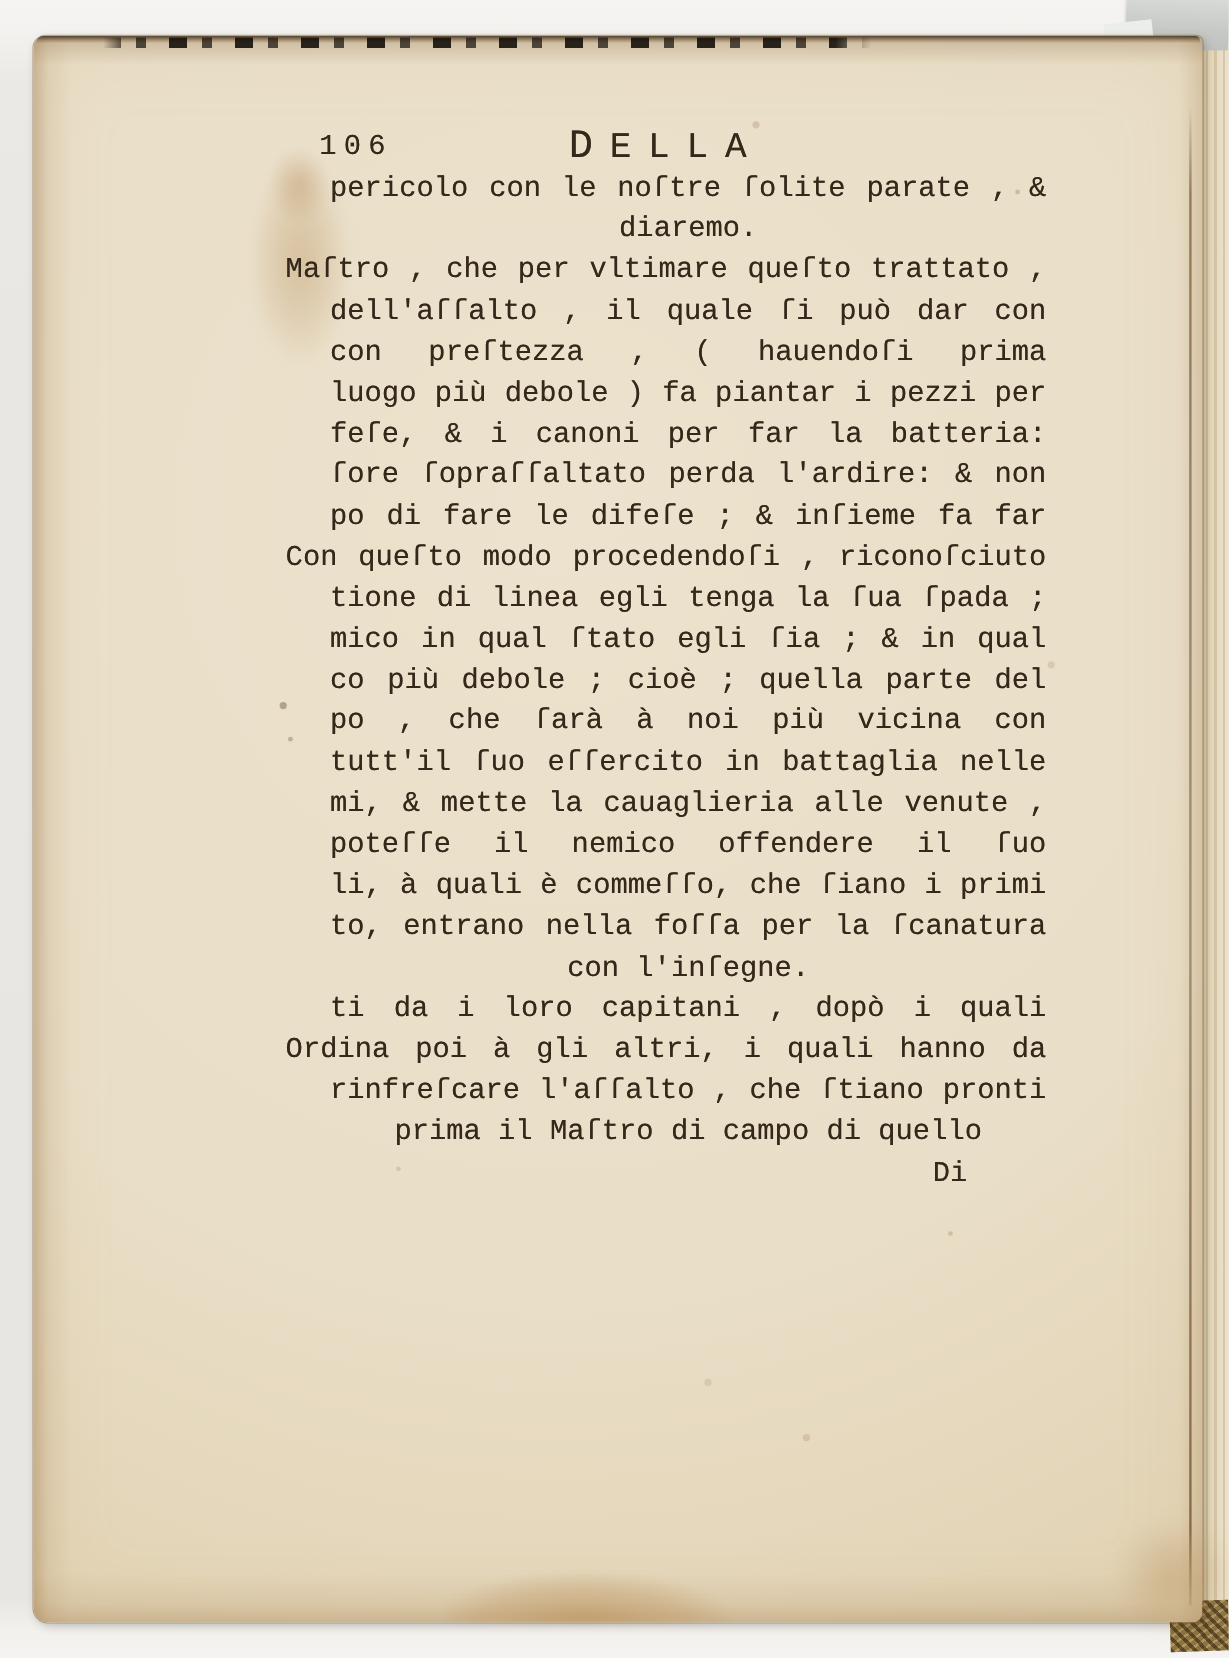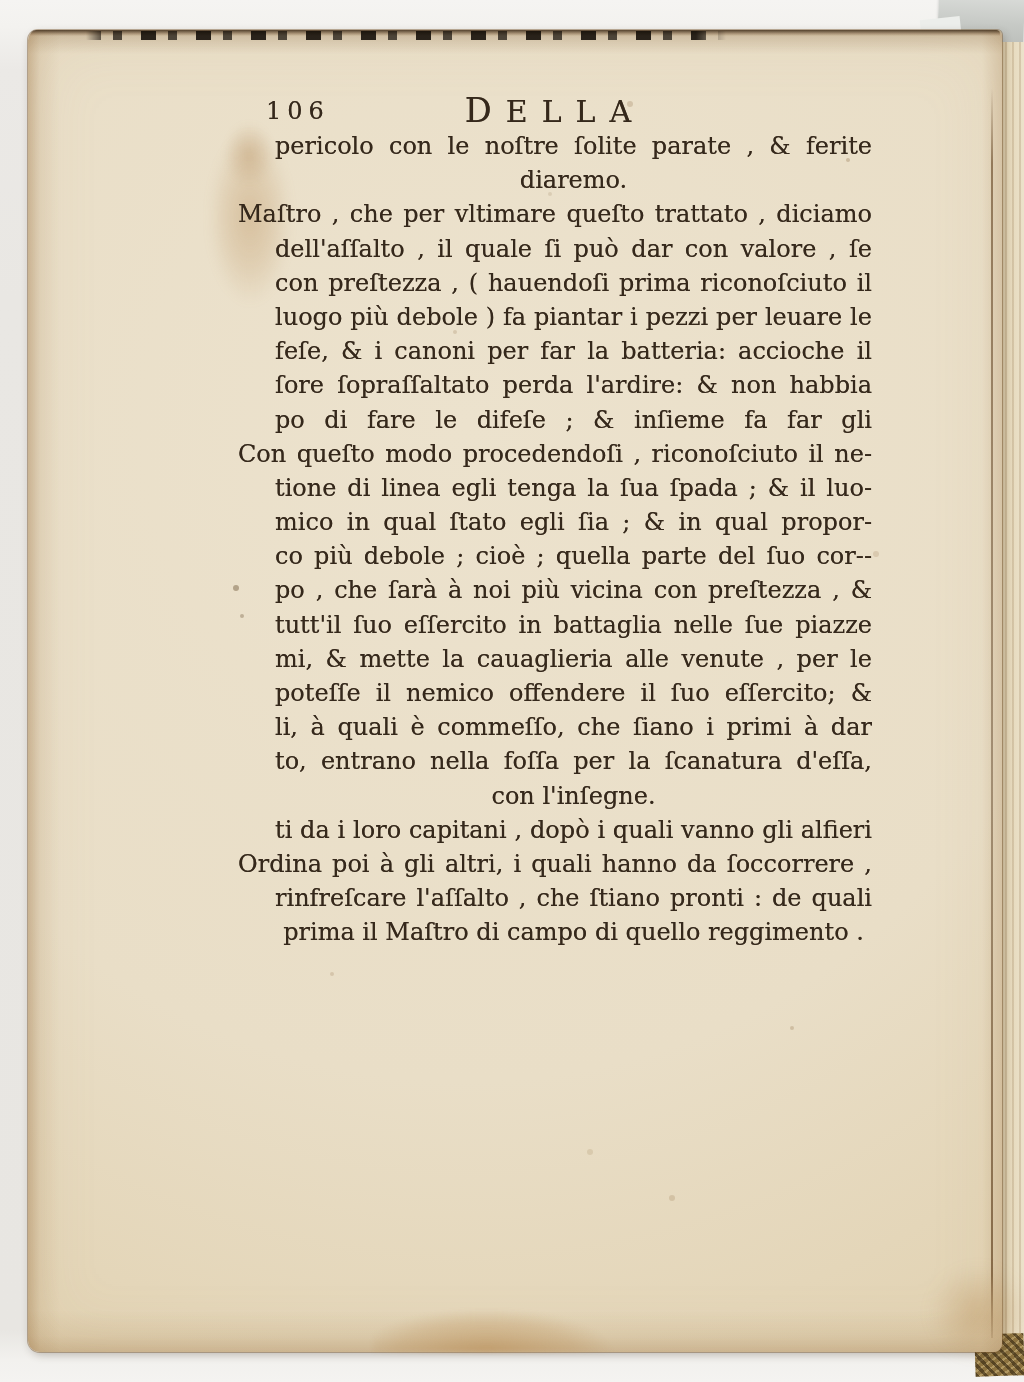--- a/index.html
+++ b/index.html
@@ -94,23 +94,24 @@
       206px 556px 0 1px rgba(90,62,32,.38),
       212px 584px 0 0 rgba(90,62,32,.30),
       642px 1166px 0 1px rgba(130,90,45,.18),
       302px 942px 0 0 rgba(120,82,40,.18),
       762px 996px 0 0 rgba(120,82,40,.22),
       560px 1120px 0 1px rgba(130,90,45,.14),
       520px 162px 0 0 rgba(120,82,40,.14);
   }
   
   .text{
-    position:absolute;left:210px;top:64px;width:634px;
+    position:absolute;left:210px;top:76px;width:634px;
     color:#35281b;font-size:24px;line-height:34.2px;
     text-shadow:0 0 .5px rgba(53,40,27,.7);
+    font-family:Liberation Mono, monospace;
   }
   .header-row{position:relative;height:35px;}
   .page-number{position:absolute;left:28px;letter-spacing:6px;}
   .running-header{position:absolute;left:0;right:0;text-align:center;letter-spacing:14px;font-size:30px;}
   .running-header::first-letter{font-size:1.12em;}
   .lines .line{height:34.2px;line-height:34.2px;overflow:hidden;text-align:center;}
   .line.in{margin-left:37px;}
   .line.j{text-align:justify;text-align-last:justify;}
   .catchword{height:34.2px;line-height:34.2px;text-align:right;padding-right:66px;}
 </style>
@@ -158,15 +159,16 @@
           <div class="line in j">mi, &amp; mette la cauaglieria alle venute , per le quali</div>
           <div class="line in j">poteſſe il nemico offendere il ſuo eſſercito; &amp; quel-</div>
           <div class="line in j">li, à quali è commeſſo, che ſiano i primi à dar l'aſſal</div>
           <div class="line in j">to, entrano nella foſſa per la ſcanatura d'eſſa, guida-</div>
           <div class="line in">con l'inſegne.</div>
           <div class="line in j">ti da i loro capitani , dopò i quali vanno gli alfieri</div>
           <div class="line out j">Ordina poi à gli altri, i quali hanno da ſoccorrere , &amp;</div>
           <div class="line in j">rinfreſcare l'aſſalto , che ſtiano pronti : de quali hà</div>
           <div class="line in">prima il Maſtro di campo di quello reggimento .</div>
         </div>
+      <div class="catchword">Di</div>
     </div>
   </div>
 </div>
 
 </body></html>

